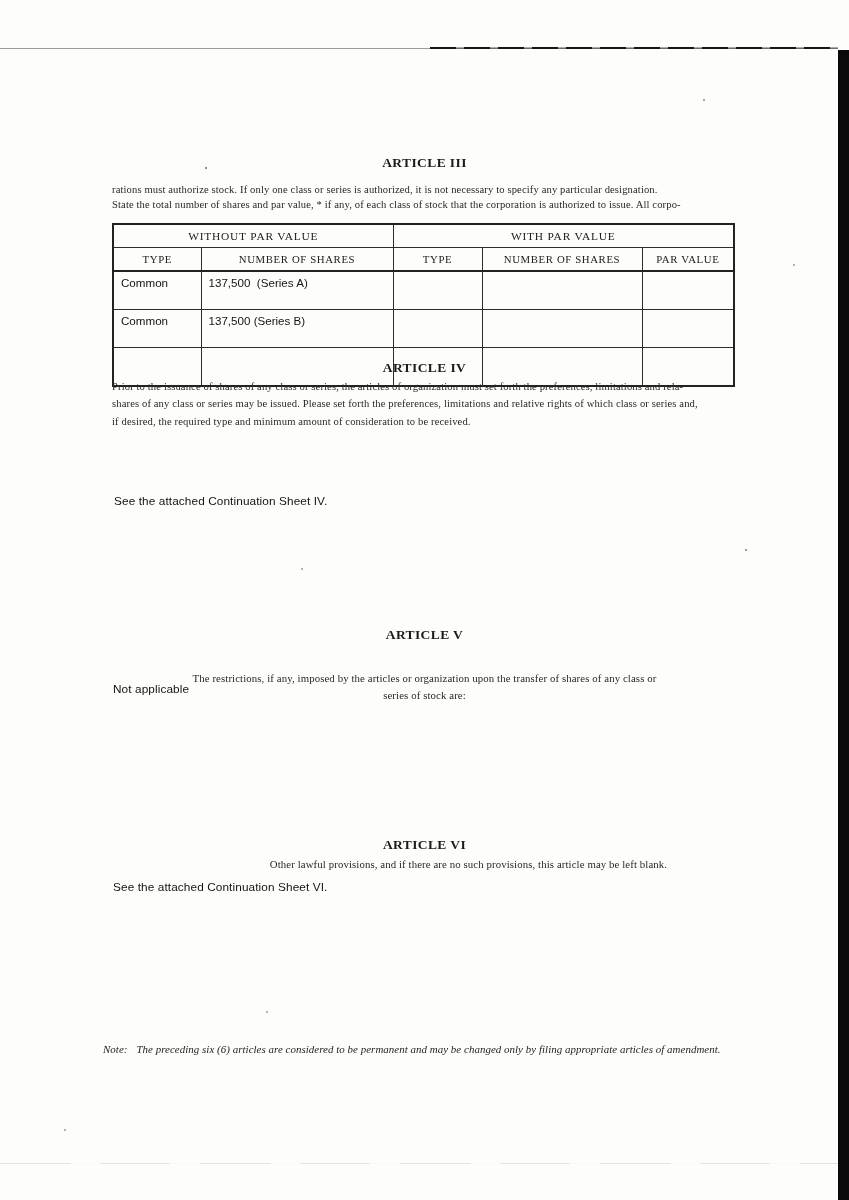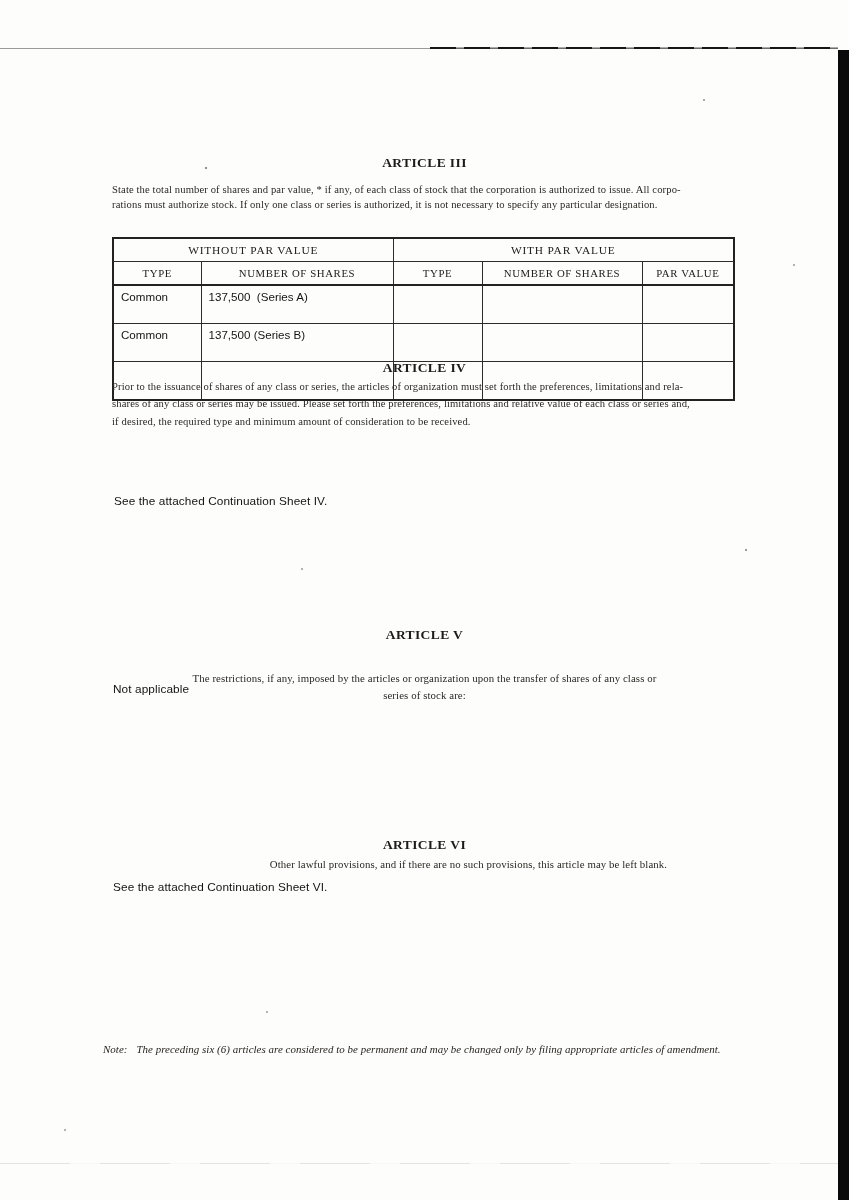--- a/index.html
+++ b/index.html
@@ -63,21 +63,21 @@
   
   .typed {
     position: absolute;
     font-family: "Liberation Sans", "DejaVu Sans", sans-serif;
     font-size: 11.8px; color: #141414; letter-spacing: 0.1px;
     white-space: pre;
   }
 
   
   table.stock {
-    position: absolute; top: 237px; left: 112px;
+    position: absolute; top: 223px; left: 112px;
     border-collapse: collapse; table-layout: fixed;
     width: 621px;
     background: transparent;
   }
   table.stock td {
     border: 1px solid #2e2c29;
     overflow: hidden;
   }
   table.stock { border: 2px solid #242220; }
   tr.grp td {
@@ -119,22 +119,22 @@
     <div class="speck" style="top:99px;left:703px;width:2px;height:2px;background:#8a8a8a;"></div>
     <div class="speck" style="top:264px;left:793px;width:2px;height:2px;background:#9a9a9a;"></div>
     <div class="speck" style="top:549px;left:745px;width:2px;height:2px;background:#7a7a7a;"></div>
     <div class="speck" style="top:568px;left:301px;width:2px;height:2px;background:#9a9a9a;"></div>
     <div class="speck" style="top:1011px;left:266px;width:2px;height:2px;background:#9a9a9a;"></div>
     <div class="speck" style="top:1129px;left:64px;width:2px;height:2px;background:#9a9a9a;"></div>
   </div>
 
   <h1 class="art-title" style="top:155px;">ARTICLE III</h1>
   <div class="body-block a3-body" style="top:182px;">
+    <div class="ln">rations must authorize stock. If only one class or series is authorized, it is not necessary to specify any particular designation.</div>
     <div class="ln">State the total number of shares and par value, * if any, of each class of stock that the corporation is authorized to issue. All corpo-</div>
-    <div class="ln">rations must authorize stock. If only one class or series is authorized, it is not necessary to specify any particular designation.</div>
   </div>
 
   <table class="stock">
     <colgroup>
       <col style="width:88px">
         <col style="width:192px">
         <col style="width:89px">
       <col style="width:160px">
         <col style="width:92px">
     </colgroup>
@@ -170,21 +170,21 @@
       <td></td>
       <td></td>
       <td></td>
     </tr>
   </tbody>
     </table>
 
   <h1 class="art-title" style="top:360px;">ARTICLE IV</h1>
   <div class="body-block a4-body" style="top:378px;">
     <div class="ln">Prior to the issuance of shares of any class or series, the articles of organization must set forth the preferences, limitations and rela-</div>
-    <div class="ln">shares of any class or series may be issued.  Please set forth the preferences, limitations and relative value of each class or series and,</div>
+    <div class="ln">shares of any class or series may be issued.  Please set forth the preferences, limitations and relative rights of which class or series and,</div>
     <div class="ln">if desired, the required type and minimum amount of consideration to be received.</div>
   </div>
   <div class="typed" style="top:454px;left:114px;margin-top:40px;">See the attached Continuation Sheet IV.</div>
 
   <h1 class="art-title" style="top:627px;">ARTICLE V</h1>
   <div class="centered-block" style="top:646px;margin-top:24px;">
     <div class="ln">The restrictions, if any, imposed by the articles or organization upon the transfer of shares of any class or</div>
     <div class="ln">series of stock are:</div>
   </div>
   <div class="typed" style="top:682px;left:113px;">Not applicable</div>

